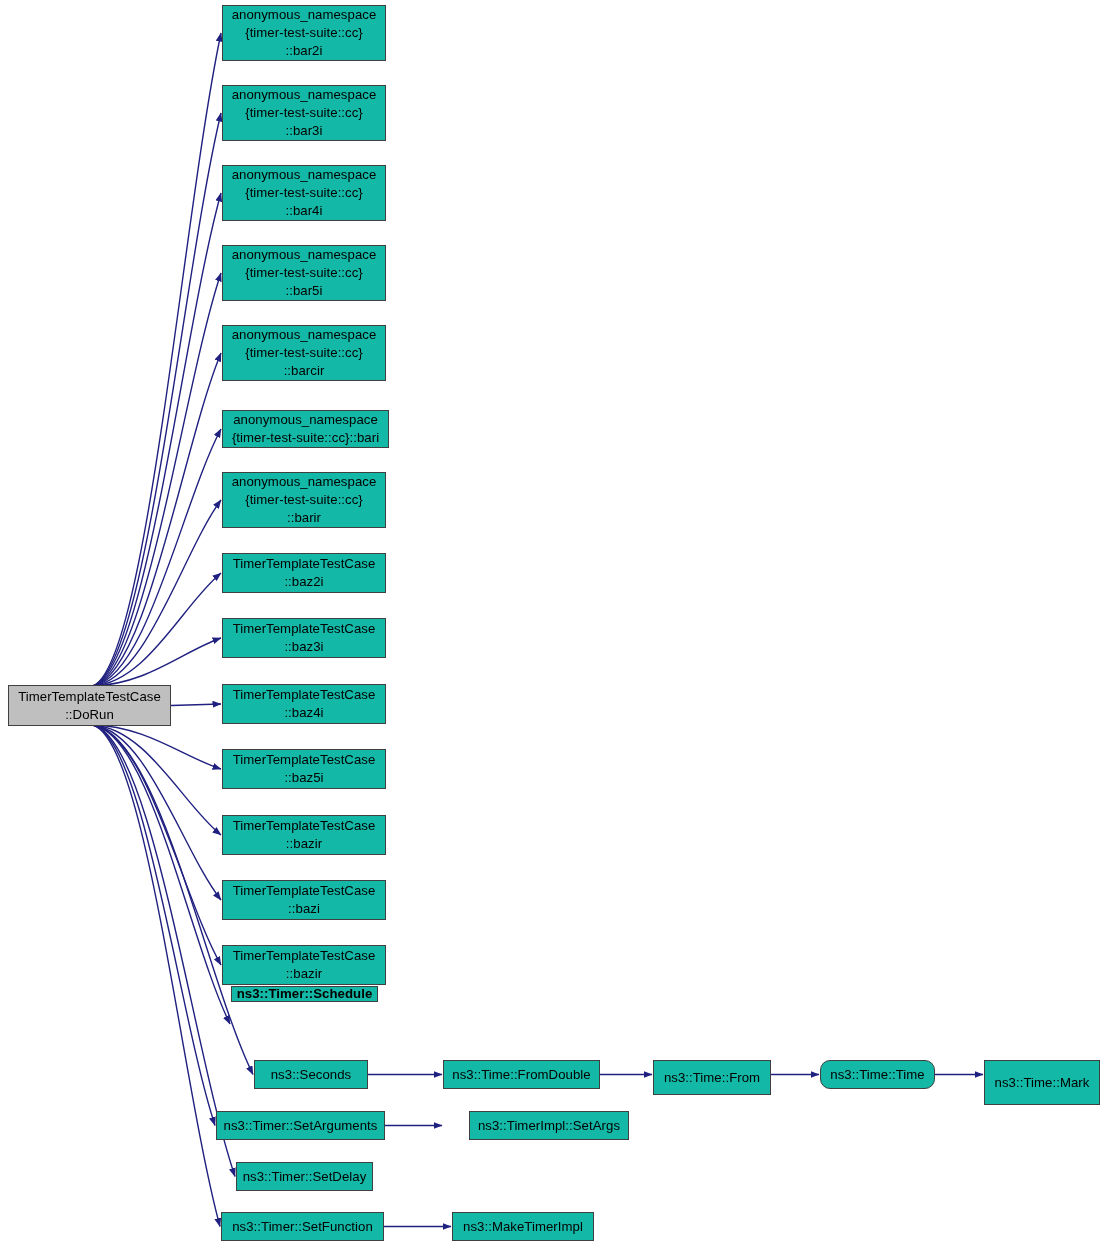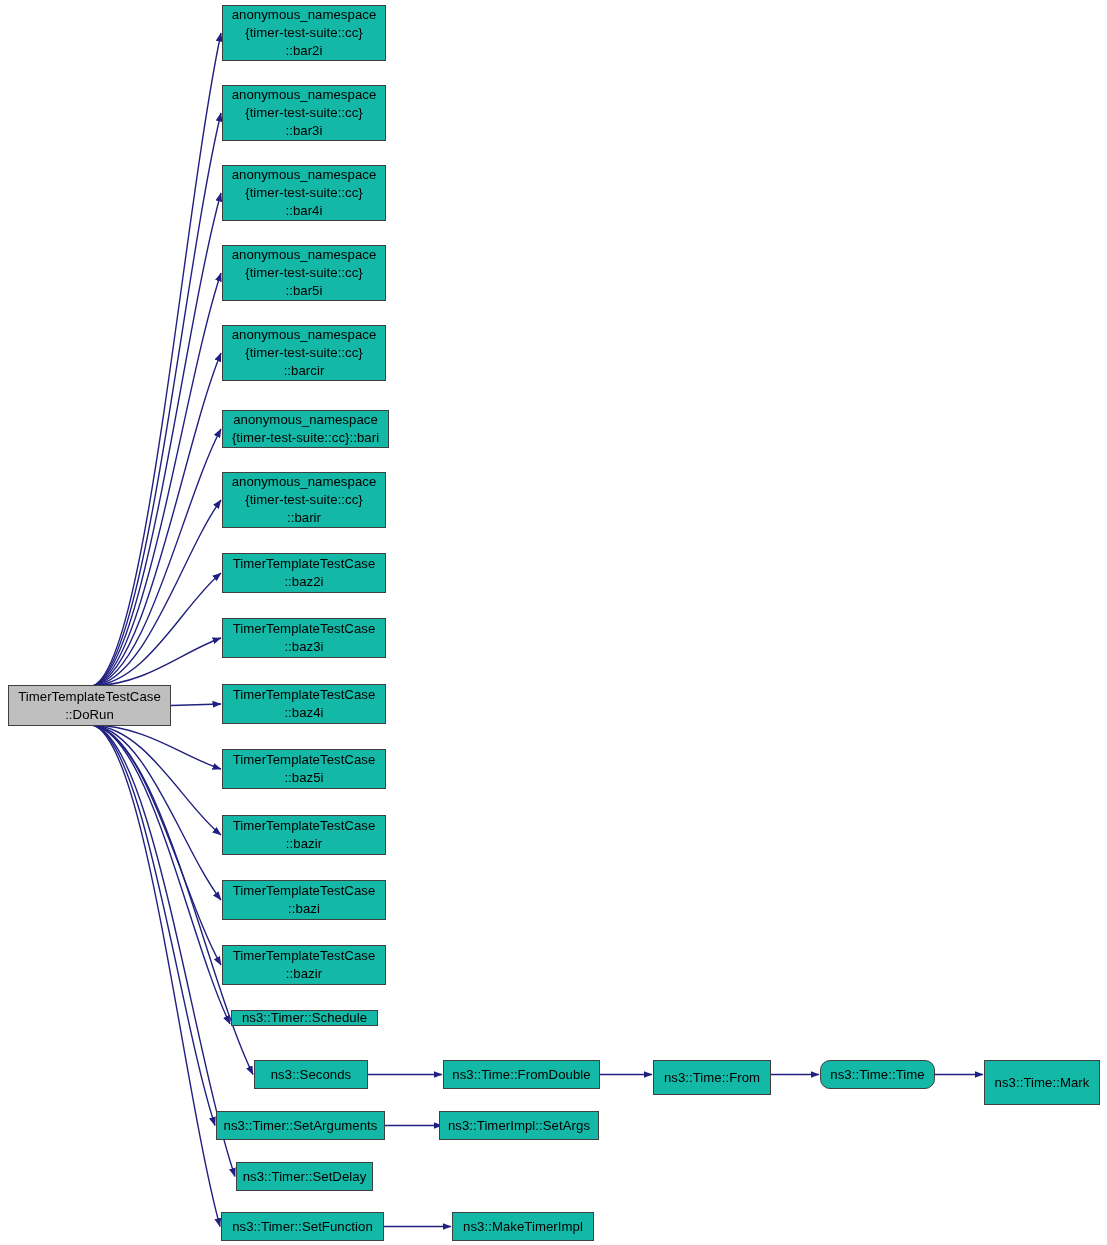--- a/index.html
+++ b/index.html
@@ -96,25 +96,25 @@
       <div class="node" style="left: 222px; top: 325px; width: 164px; height: 56px;"><span class="ln">anonymous_namespace</span><span class="ln">{timer-test-suite::cc}</span><span class="ln">::barcir</span></div>
       <div class="node" style="left: 222px; top: 410px; width: 167px; height: 38px;"><span class="ln">anonymous_namespace</span><span class="ln">{timer-test-suite::cc}::bari</span></div>
       <div class="node" style="left: 222px; top: 472px; width: 164px; height: 56px;"><span class="ln">anonymous_namespace</span><span class="ln">{timer-test-suite::cc}</span><span class="ln">::barir</span></div>
       <div class="node" style="left: 222px; top: 553px; width: 164px; height: 40px;"><span class="ln">TimerTemplateTestCase</span><span class="ln">::baz2i</span></div>
       <div class="node" style="left: 222px; top: 618px; width: 164px; height: 40px;"><span class="ln">TimerTemplateTestCase</span><span class="ln">::baz3i</span></div>
       <div class="node" style="left: 222px; top: 684px; width: 164px; height: 40px;"><span class="ln">TimerTemplateTestCase</span><span class="ln">::baz4i</span></div>
       <div class="node" style="left: 222px; top: 749px; width: 164px; height: 40px;"><span class="ln">TimerTemplateTestCase</span><span class="ln">::baz5i</span></div>
       <div class="node" style="left: 222px; top: 815px; width: 164px; height: 40px;"><span class="ln">TimerTemplateTestCase</span><span class="ln">::bazir</span></div>
       <div class="node" style="left: 222px; top: 880px; width: 164px; height: 40px;"><span class="ln">TimerTemplateTestCase</span><span class="ln">::bazi</span></div>
       <div class="node" style="left: 222px; top: 945px; width: 164px; height: 40px;"><span class="ln">TimerTemplateTestCase</span><span class="ln">::bazir</span></div>
-      <div class="node" style="left: 231px; top: 1010px; width: 147px; height: 16px;"><span class="ln">ns3::Timer::Schedule</span></div>
+      <div class="node" style="left: 231px; top: 986px; width: 147px; height: 16px; font-weight: bold;"><span class="ln">ns3::Timer::Schedule</span></div>
       <div class="node" style="left: 254px; top: 1060px; width: 114px; height: 29px;"><span class="ln">ns3::Seconds</span></div>
       <div class="node" style="left: 443px; top: 1060px; width: 157px; height: 29px;"><span class="ln">ns3::Time::FromDouble</span></div>
       <div class="node" style="left: 653px; top: 1060px; width: 118px; height: 35px;"><span class="ln">ns3::Time::From</span></div>
       <div class="node" style="left: 820px; top: 1060px; width: 115px; height: 29px; border-radius: 10px;"><span class="ln">ns3::Time::Time</span></div>
       <div class="node" style="left: 984px; top: 1060px; width: 116px; height: 45px;"><span class="ln">ns3::Time::Mark</span></div>
       <div class="node" style="left: 216px; top: 1111px; width: 169px; height: 29px;"><span class="ln">ns3::Timer::SetArguments</span></div>
-      <div class="node" style="left: 439px; top: 1111px; width: 160px; height: 29px;"><span class="ln">ns3::TimerImpl::SetArgs</span></div>
+      <div class="node" style="left: 469px; top: 1111px; width: 160px; height: 29px;"><span class="ln">ns3::TimerImpl::SetArgs</span></div>
       <div class="node" style="left: 236px; top: 1162px; width: 137px; height: 29px;"><span class="ln">ns3::Timer::SetDelay</span></div>
       <div class="node" style="left: 221px; top: 1212px; width: 163px; height: 29px;"><span class="ln">ns3::Timer::SetFunction</span></div>
       <div class="node" style="left: 452px; top: 1212px; width: 142px; height: 29px;"><span class="ln">ns3::MakeTimerImpl</span></div>
     </div>
 </div>
 
 </body></html>

